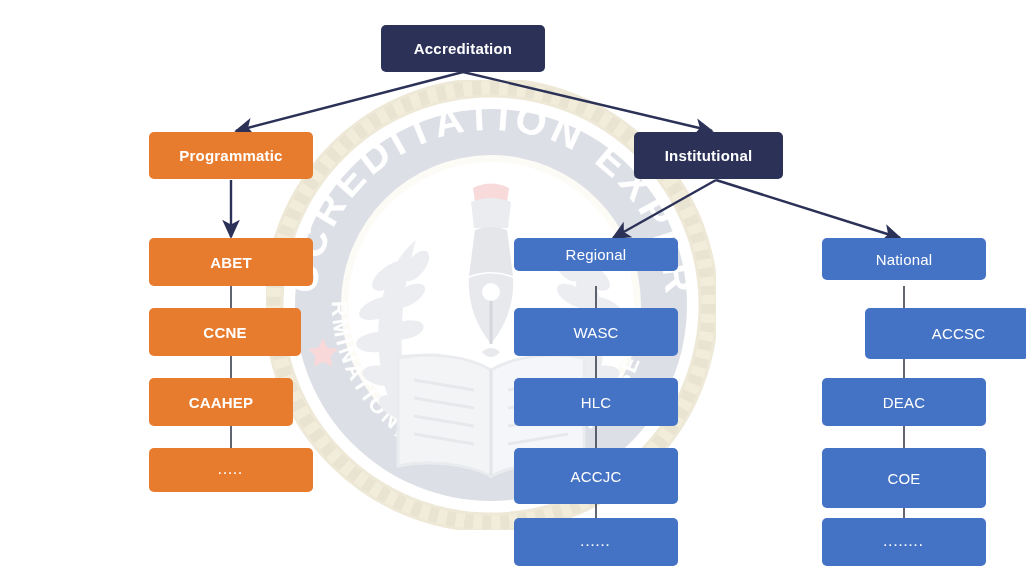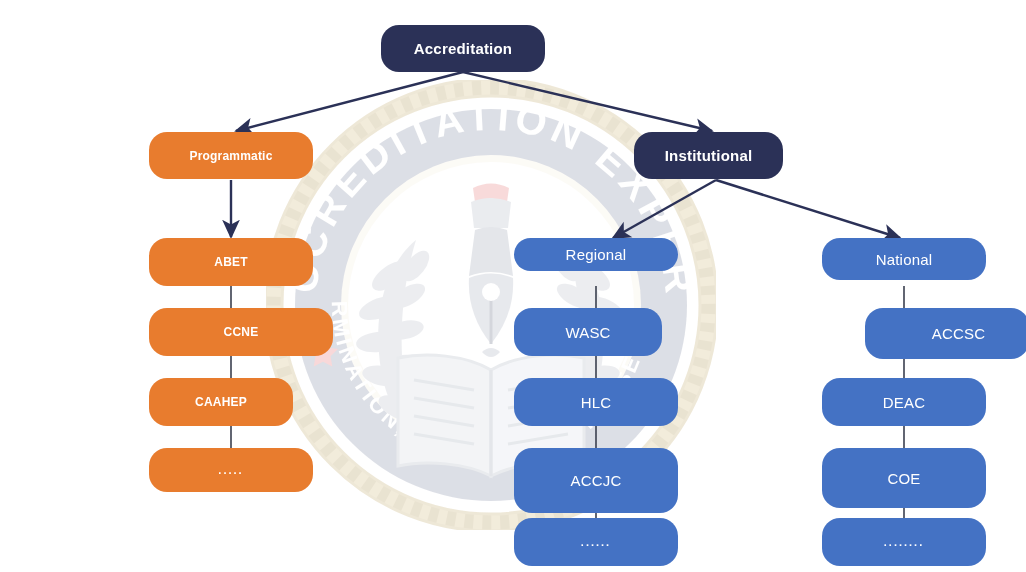--- a/index.html
+++ b/index.html
@@ -40,36 +40,36 @@
     pointer-events: none;
   }
 
   
   .node {
     position: absolute;
     z-index: 2;
     display: flex;
     align-items: center;
     justify-content: center;
-    border-radius: 18px;
+    border-radius: 5px;
     color: #ffffff;
     text-align: center;
     box-sizing: border-box;
     letter-spacing: 0.2px;
     user-select: none;
   }
   .node.navy {
     background: #2B3157;
     font-weight: bold;
     font-size: 15px;
   }
   .node.orange {
     background: #E87C2E;
     font-weight: bold;
-    font-size: 12px;
+    font-size: 15px;
   }
   .node.blue {
     background: #4472C4;
     font-weight: normal;
     font-size: 15px;
   }
   .node.dots {
     font-size: 11px;
     letter-spacing: 2px;
     font-weight: bold;
@@ -205,28 +205,28 @@
     </g>
   </svg>
 
   <div class="node navy" style="left:381px; top:25px; width:164px; height:47px;">Accreditation</div>
 
   <div class="node orange" style="left:149px; top:132px; width:164px; height:47px;">Programmatic</div>
 
   <div class="node navy" style="left:634px; top:132px; width:149px; height:47px;">Institutional</div>
 
   <div class="node orange" style="left:149px; top:238px; width:164px; height:48px;">ABET</div>
-  <div class="node orange" style="left:149px; top:308px; width:184px; height:48px;">CCNE</div>
+  <div class="node orange" style="left:149px; top:308px; width:152px; height:48px;">CCNE</div>
   <div class="node orange" style="left:149px; top:378px; width:144px; height:48px;">CAAHEP</div>
   <div class="node orange dots" style="left:149px; top:448px; width:164px; height:44px;">.....</div>
 
   <div class="node blue" style="left:514px; top:238px; width:164px; height:33px;">Regional</div>
-  <div class="node blue" style="left:514px; top:308px; width:148px; height:48px;">WASC</div>
+  <div class="node blue" style="left:514px; top:308px; width:164px; height:48px;">WASC</div>
   <div class="node blue" style="left:514px; top:378px; width:164px; height:48px;">HLC</div>
-  <div class="node blue" style="left:514px; top:448px; width:164px; height:65px;">ACCJC</div>
+  <div class="node blue" style="left:514px; top:448px; width:164px; height:56px;">ACCJC</div>
   <div class="node blue dots" style="left:514px; top:518px; width:164px; height:48px;">......</div>
 
   <div class="node blue" style="left:822px; top:238px; width:164px; height:42px;">National</div>
   <div class="node blue" style="left:865px; top:308px; width:164px; height:51px;padding-left:23px;">ACCSC</div>
   <div class="node blue" style="left:822px; top:378px; width:164px; height:48px;">DEAC</div>
   <div class="node blue" style="left:822px; top:448px; width:164px; height:60px;">COE</div>
   <div class="node blue dots" style="left:822px; top:518px; width:164px; height:48px;">........</div>
 
 </div>
 

